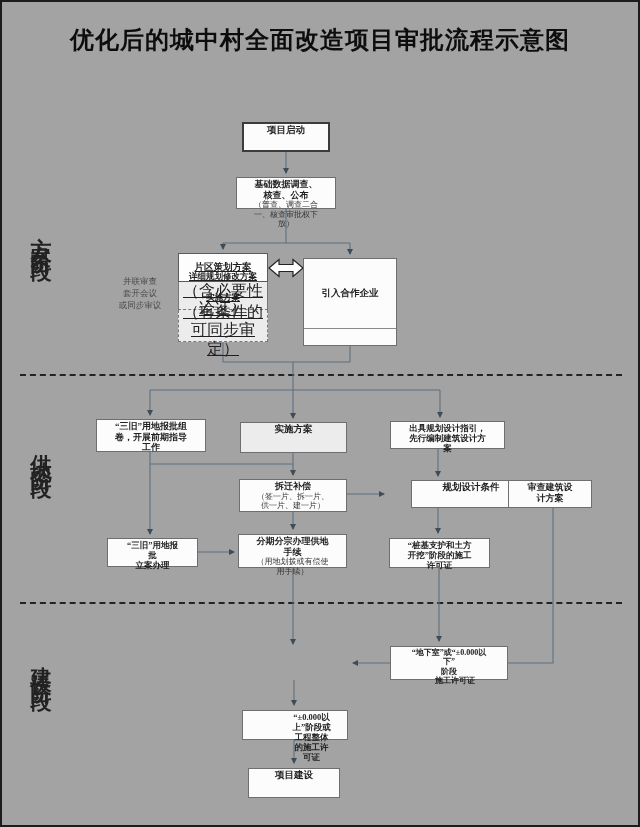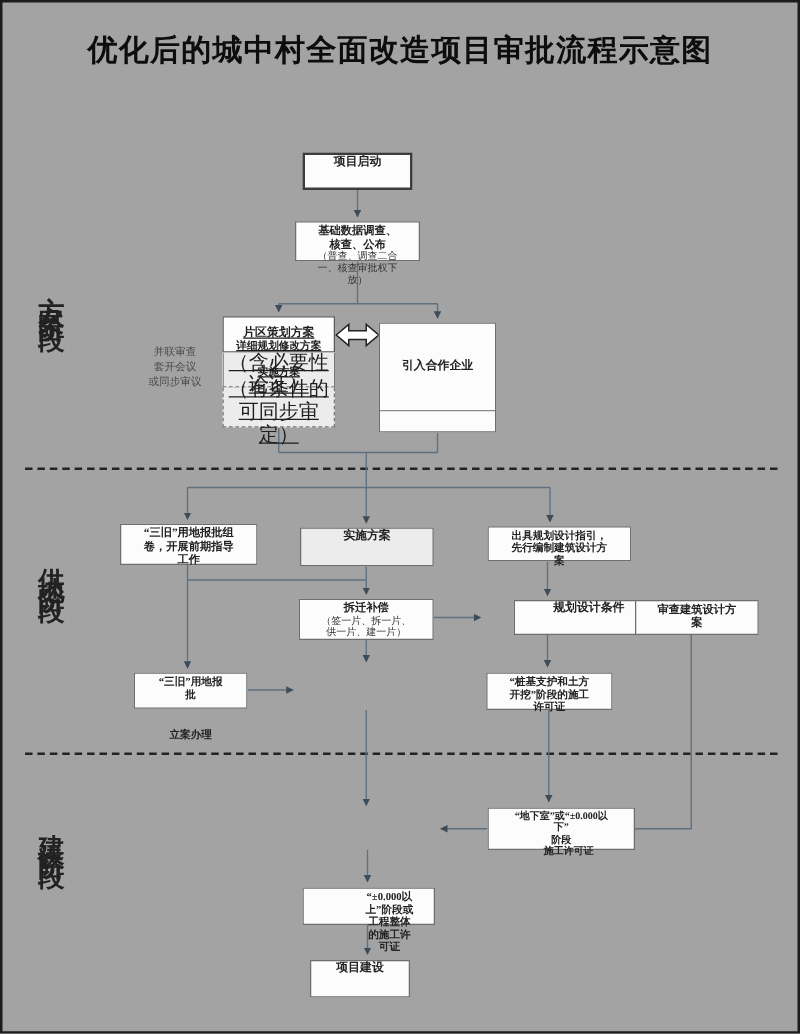--- a/index.html
+++ b/index.html
@@ -138,42 +138,46 @@
 
   <div class="node" style="left:239px;top:479px;width:108px;height:33px;">
     <span class="t">拆迁补偿</span>
     <span class="s">（签一片、拆一片、供一片、建一片）</span>
   </div>
 
   <div class="node big" style="left:371px;top:480px;width:120px;height:28px;margin-left:40px;">
     <span class="t" style="font-weight:600;">规划设计条件</span>
   </div>
 
-  <div class="node" style="left:508px;top:480px;width:99px;height:28px;">
+  <div class="node" style="left:508px;top:480px;width:84px;height:28px;">
     <span class="t" style="font-weight:600;">审查建筑设计方案</span>
   </div>
 
-  <div class="node" style="left:107px;top:538px;width:91px;height:29px;gap:22px;">
+  <div class="node" style="left:107px;top:538px;width:91px;height:29px;">
     <span class="l">“三旧”用地报批</span>
     <span class="l">立案办理</span>
   </div>
 
+  <div class="node" style="left:238px;top:534px;width:109px;height:34px;">
+    <span class="t">分期分宗办理供地手续</span>
+    <span class="s">（用地划拨或有偿使用手续）</span>
+  </div>
 
   <div class="node" style="left:389px;top:538px;width:101px;height:30px;">
     <span class="t" style="font-weight:600;font-size:8.5px;">“桩基支护和土方开挖”阶段的施工许可证</span>
   </div>
 
 
   <div class="node" style="left:390px;top:646px;width:118px;height:34px;">
     <span class="l" style="font-size:8px;">“地下室”或“±0.000以下”</span>
     <span class="l" style="font-size:8px;">阶段</span>
     <span class="l" style="font-size:8px;margin-left:12px;">施工许可证</span>
   </div>
 
   <div class="node" style="left:242px;top:710px;width:106px;height:30px;">
     <span class="t" style="font-weight:600;font-size:8.5px;margin-left:33px;">“±0.000以上”阶段或工程整体的施工许可证</span>
   </div>
 
-  <div class="node big" style="left:248px;top:768px;width:80px;height:30px;">
+  <div class="node big" style="left:248px;top:768px;width:92px;height:30px;">
     <span class="t">项目建设</span>
   </div>
 
 </div>
 
 </body></html>

